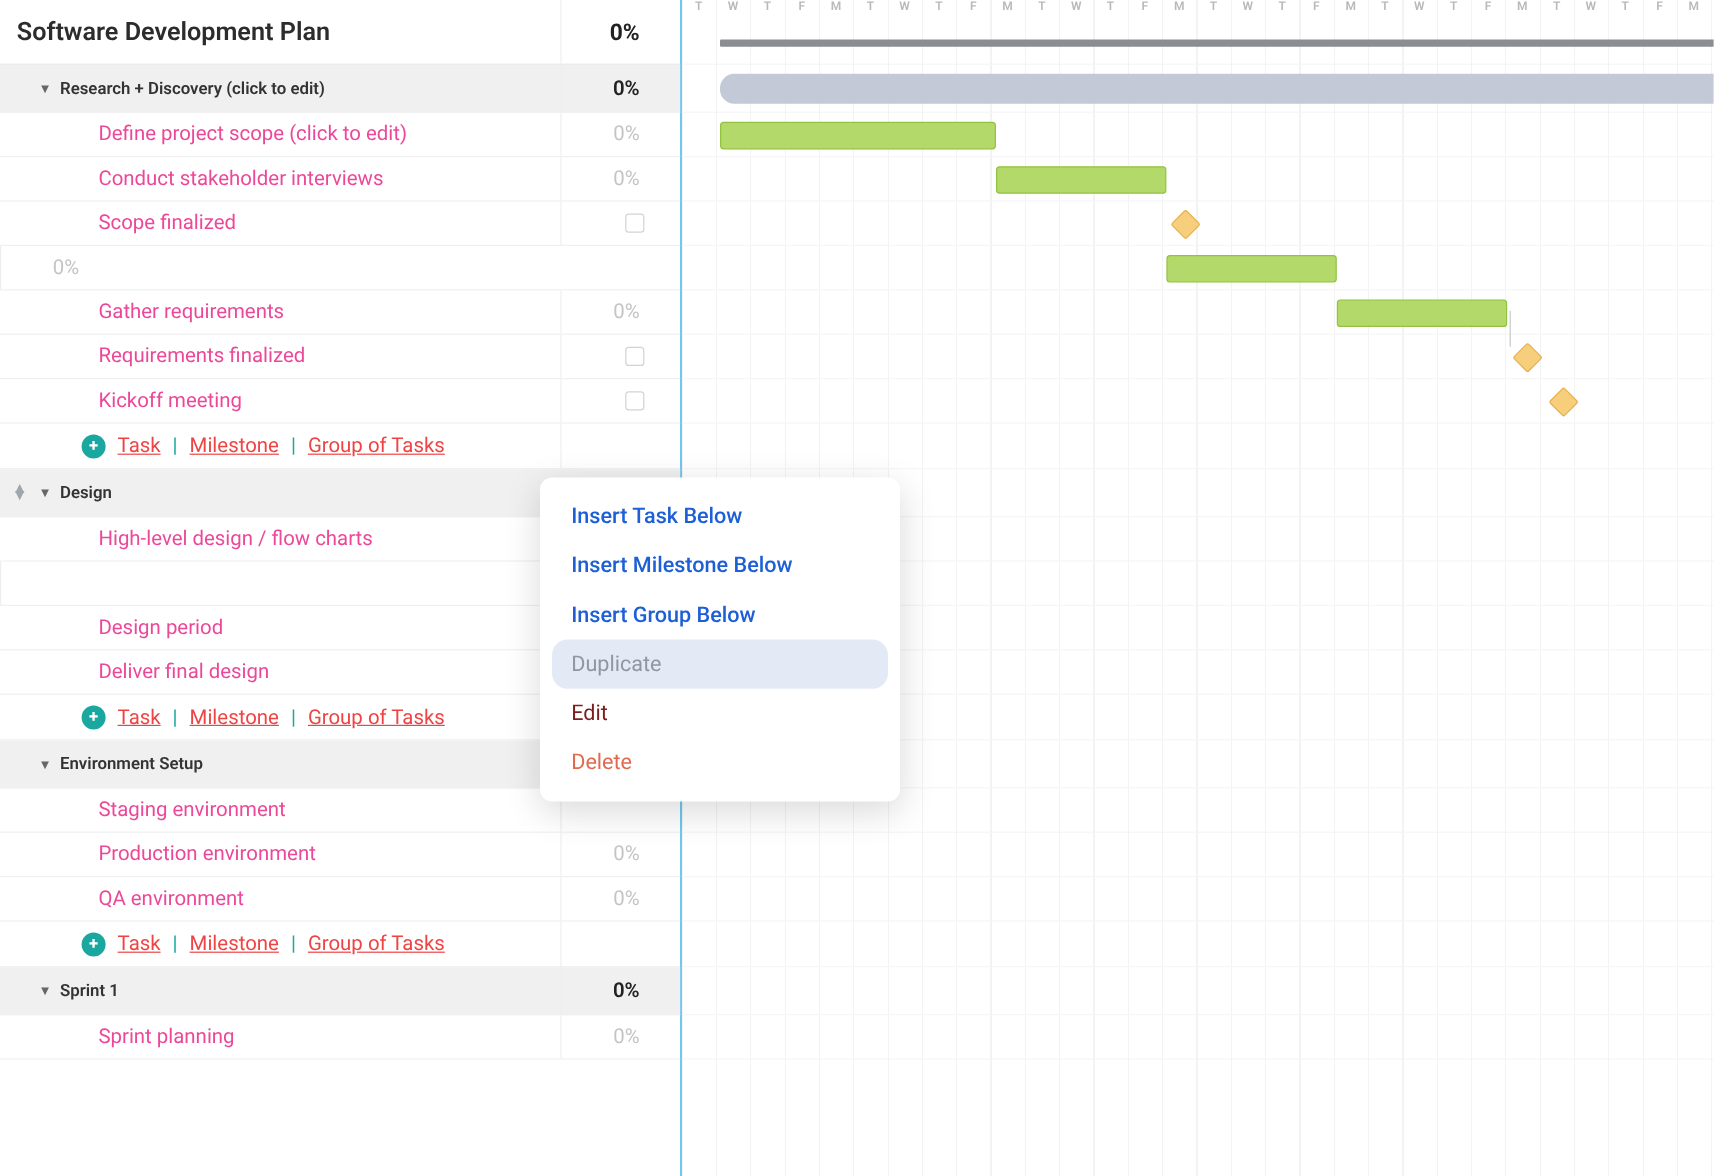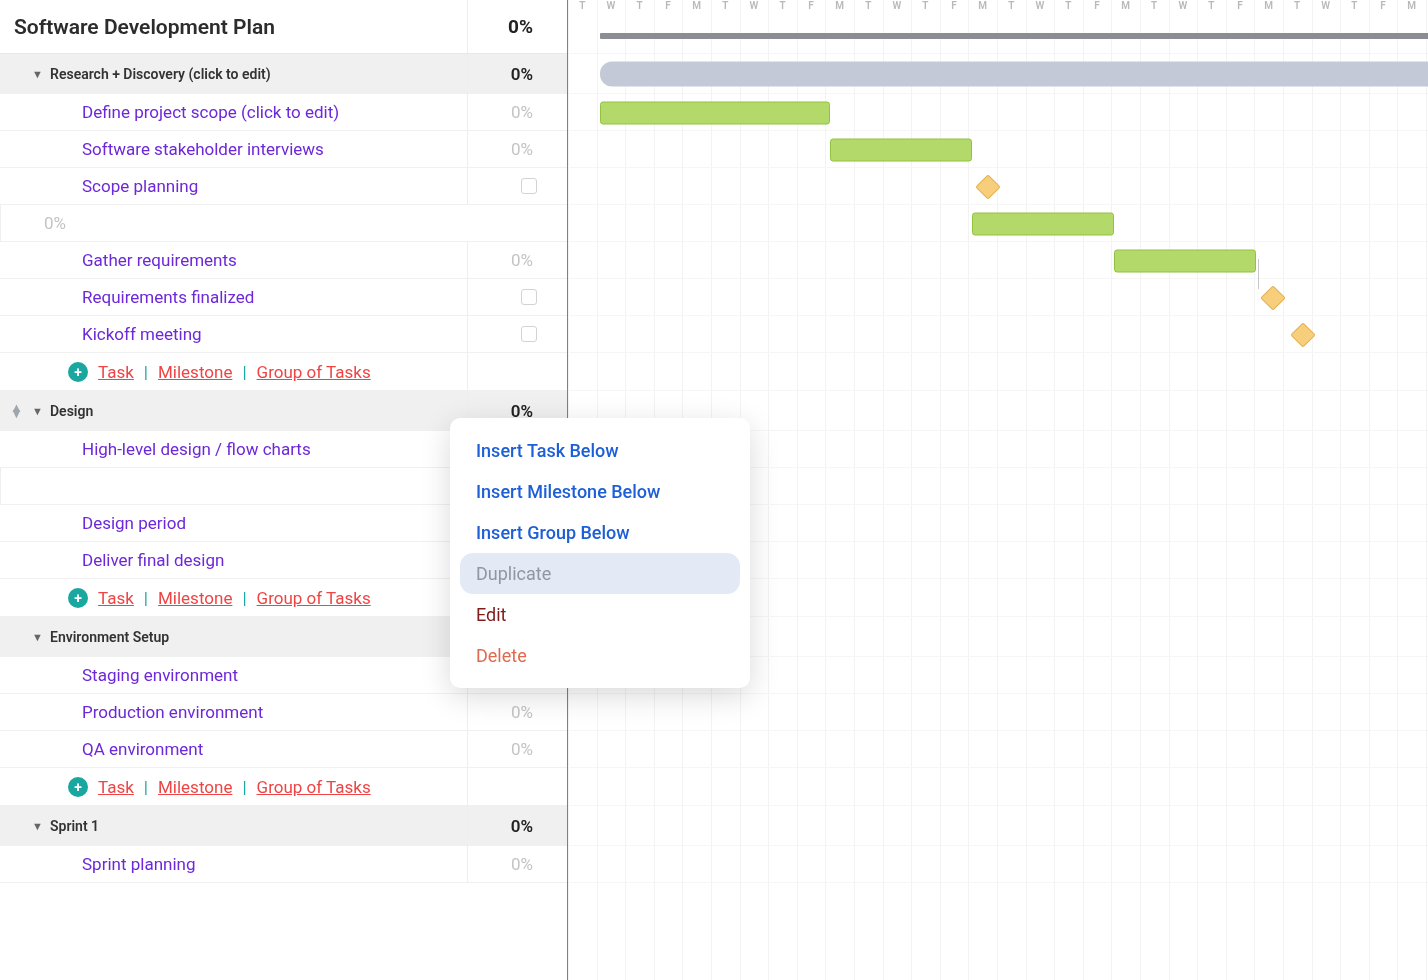--- a/index.html
+++ b/index.html
@@ -109,21 +109,21 @@
     color: #222;
     font-weight: 600;
   }
 
   .row.task {
     height: 37px;
   }
   .row.task .name-cell {
     padding-left: 82px;
     font-size: 17px;
-    color: #6d28d9;
+    color: #ec4899;
   }
   .row.task .pct-cell {
     color: #c4c4c4;
   }
   .milestone-check {
     width: 16px;
     height: 16px;
     border: 1px solid #d3d3d3;
     border-radius: 3px;
     margin-right: 30px;
@@ -248,21 +248,21 @@
   }
   .dep-line {
     position: absolute;
     background: #c8c8c8;
   }
 
   
   .context-menu {
     position: absolute;
     left: 450px;
-    top: 418px;
+    top: 398px;
     width: 300px;
     background: #fff;
     border-radius: 10px;
     box-shadow: 0 8px 30px rgba(0,0,0,0.15);
     padding: 12px 10px;
     z-index: 50;
   }
   .context-menu .mi {
     padding: 10px 16px;
     font-size: 18px;
@@ -291,25 +291,25 @@
         <span class="collapse">▼</span>
         <div class="name-cell">Research + Discovery (click to edit)</div>
         <div class="pct-cell">0%</div>
       </div>
 
       <div class="row task">
         <div class="name-cell">Define project scope (click to edit)</div>
         <div class="pct-cell">0%</div>
       </div>
       <div class="row task">
-        <div class="name-cell">Software stakeholder interviews</div>
-        <div class="pct-cell">0%</div>
-      </div>
-      <div class="row task">
-        <div class="name-cell">Scope planning</div>
+        <div class="name-cell">Conduct stakeholder interviews</div>
+        <div class="pct-cell">0%</div>
+      </div>
+      <div class="row task">
+        <div class="name-cell">Scope finalized</div>
         <div class="pct-cell" style="padding-right:0;">
           <span class="milestone-check"></span>
         </div>
       </div>
       <div class="row task">
         <div class="pct-cell">0%</div>
       </div>
       <div class="row task">
         <div class="name-cell">Gather requirements</div>
         <div class="pct-cell">0%</div>

